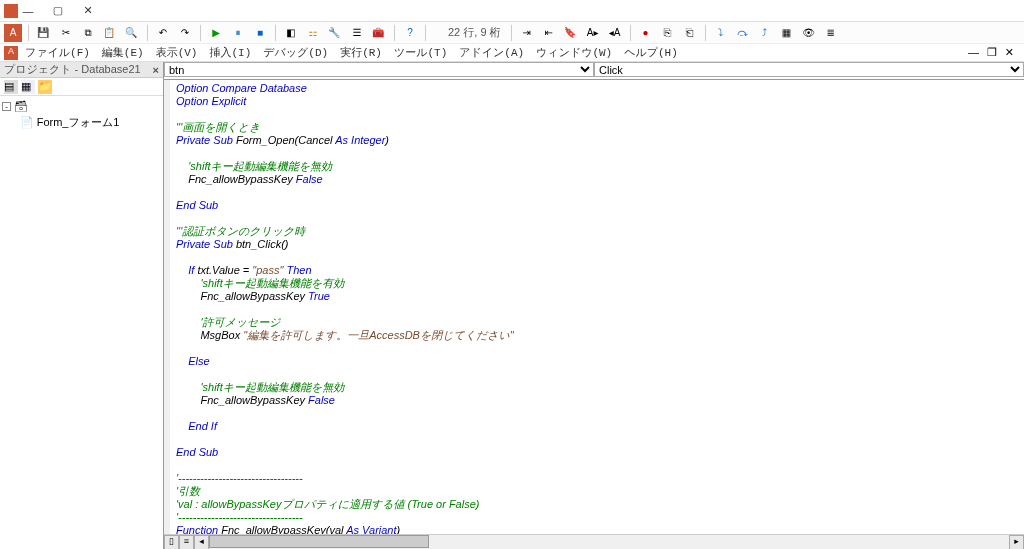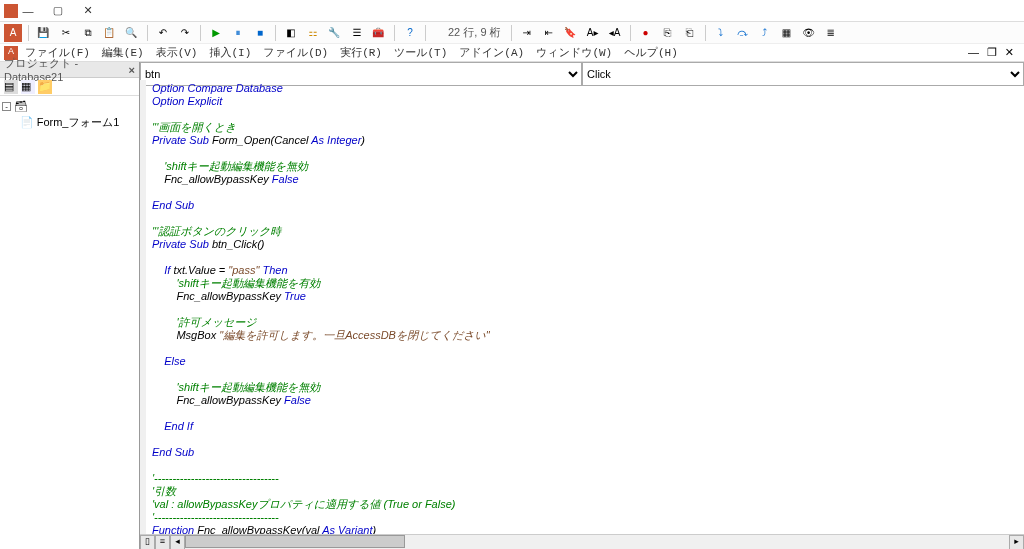--- a/index.html
+++ b/index.html
@@ -10,32 +10,32 @@
 .titlebar .winbtns { display: flex; gap: 18px; padding-right: 8px; }
 .titlebar .winbtns span { width: 12px; height: 12px; display: inline-flex; align-items: center; justify-content: center; color: #333; }
 .toolbar1 { height: 22px; background: #fcfcfc; display: flex; align-items: center; padding: 0 4px; gap: 4px; border-bottom: 1px solid #eee; }
 .toolbar1 .btn { width: 18px; height: 18px; display: inline-flex; align-items: center; justify-content: center; font-size: 10px; }
 .toolbar1 .sep { width: 1px; height: 16px; background: #ccc; margin: 0 2px; }
 .toolbar1 .linecol { color: #555; margin-left: 16px; }
 .mdi-btns { margin-left: auto; display: flex; gap: 8px; padding-right: 6px; }
 .menubar { height: 18px; background: #fff; display: flex; align-items: center; padding: 0 4px; gap: 2px; border-bottom: 1px solid #ddd; }
 .menubar .mi { padding: 1px 5px; color: #333; font-family: Liberation Mono, monospace; }
 .main { display: flex; height: calc(549px - 22px - 22px - 18px); }
-.projpane { width: 140px; border-right: 1px solid #999; display: flex; flex-direction: column; }
+.projpane { width: 164px; border-right: 1px solid #999; display: flex; flex-direction: column; }
 .projpane .hdr { height: 16px; background: #e8e8e8; display: flex; align-items: center; padding: 0 4px; font-size: 10px; color: #555; border-bottom: 1px solid #ccc; }
 .projpane .hdr .x { margin-left: auto; font-weight: bold; }
 .projpane .tbar { height: 18px; display: flex; align-items: center; padding: 0 4px; gap: 3px; border-bottom: 1px solid #ddd; }
 .projpane .tbar .ib { width: 14px; height: 14px; display: inline-block; }
 .projpane .tree { flex: 1; padding: 3px 2px; background: #fff; overflow: hidden; }
 .projpane .tree .node { display: flex; align-items: center; gap: 3px; padding: 1px 0; font-size: 11px; }
 .projpane .tree .node .tg { width: 9px; height: 9px; border: 1px solid #888; font-size: 8px; line-height: 7px; text-align: center; }
 .projpane .tree .indent1 { padding-left: 18px; }
 .codepane { flex: 1; display: flex; flex-direction: column; }
 .combos { height: 18px; display: flex; border-bottom: 1px solid #999; }
-.combos select { flex: 1; height: 24px; font-size: 11px; border: 1px solid #aaa; background: #fff; }
+.combos select { flex: 1; height: 15px; font-size: 11px; border: 1px solid #aaa; background: #fff; }
 .code { flex: 1; font-family: "MS Gothic", monospace; font-size: 11px; padding: 2px 6px; line-height: 13px; white-space: pre; overflow: hidden; border-left: 6px solid #f0f0f0; font-style: italic; }
 .code .kw { color: #0000c8; }
 .code .cm { color: #008000; }
 .code .st { color: #7a4a2a; }
 .hscroll { height: 15px; background: #f0f0f0; border-top: 1px solid #ccc; display: flex; }
 .hscroll .vbtn { width: 15px; height: 15px; border: 1px solid #aaa; background: #e8e8e8; font-size: 9px; text-align: center; }
 .hscroll .track { flex: 1; background: #f0f0f0; position: relative; }
 .hscroll .thumb { position: absolute; left: 0; top: 0; width: 220px; height: 13px; background: #ccc; border: 1px solid #999; }
 </style>
 </head>
@@ -93,21 +93,21 @@
   <span class="btn">👁</span>
   <span class="btn">≣</span>
 </div>
 
 <div class="menubar">
   <span class="btn" style="width:14px;height:14px;background:#c53;color:#fff;font-size:9px;text-align:center">A</span>
   <span class="mi">ファイル(F)</span>
   <span class="mi">編集(E)</span>
   <span class="mi">表示(V)</span>
   <span class="mi">挿入(I)</span>
-  <span class="mi">ファイル(D)</span>
+  <span class="mi">デバッグ(D)</span>
   <span class="mi">実行(R)</span>
   <span class="mi">ツール(T)</span>
   <span class="mi">アドイン(A)</span>
   <span class="mi">ウィンドウ(W)</span>
   <span class="mi">ヘルプ(H)</span>
   <div class="mdi-btns">
     <span>—</span>
     <span>❐</span>
     <span>✕</span>
   </div>

